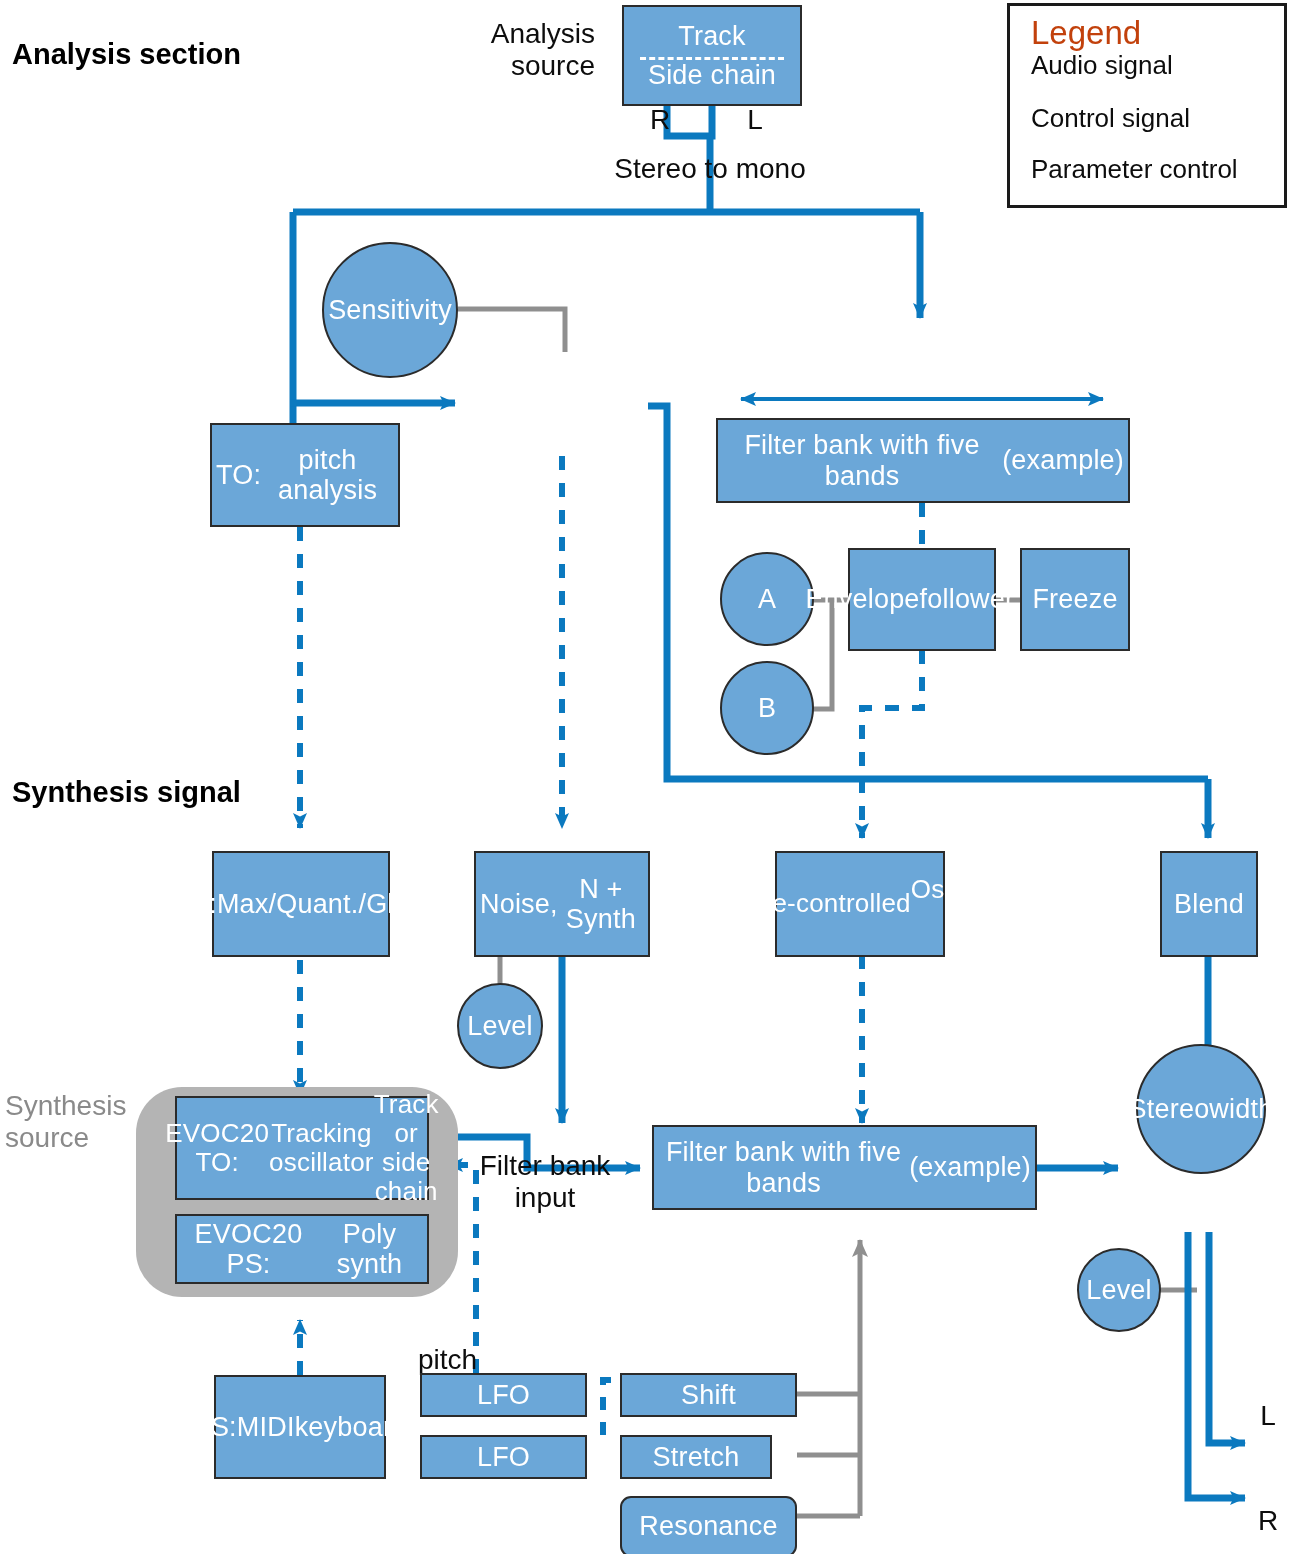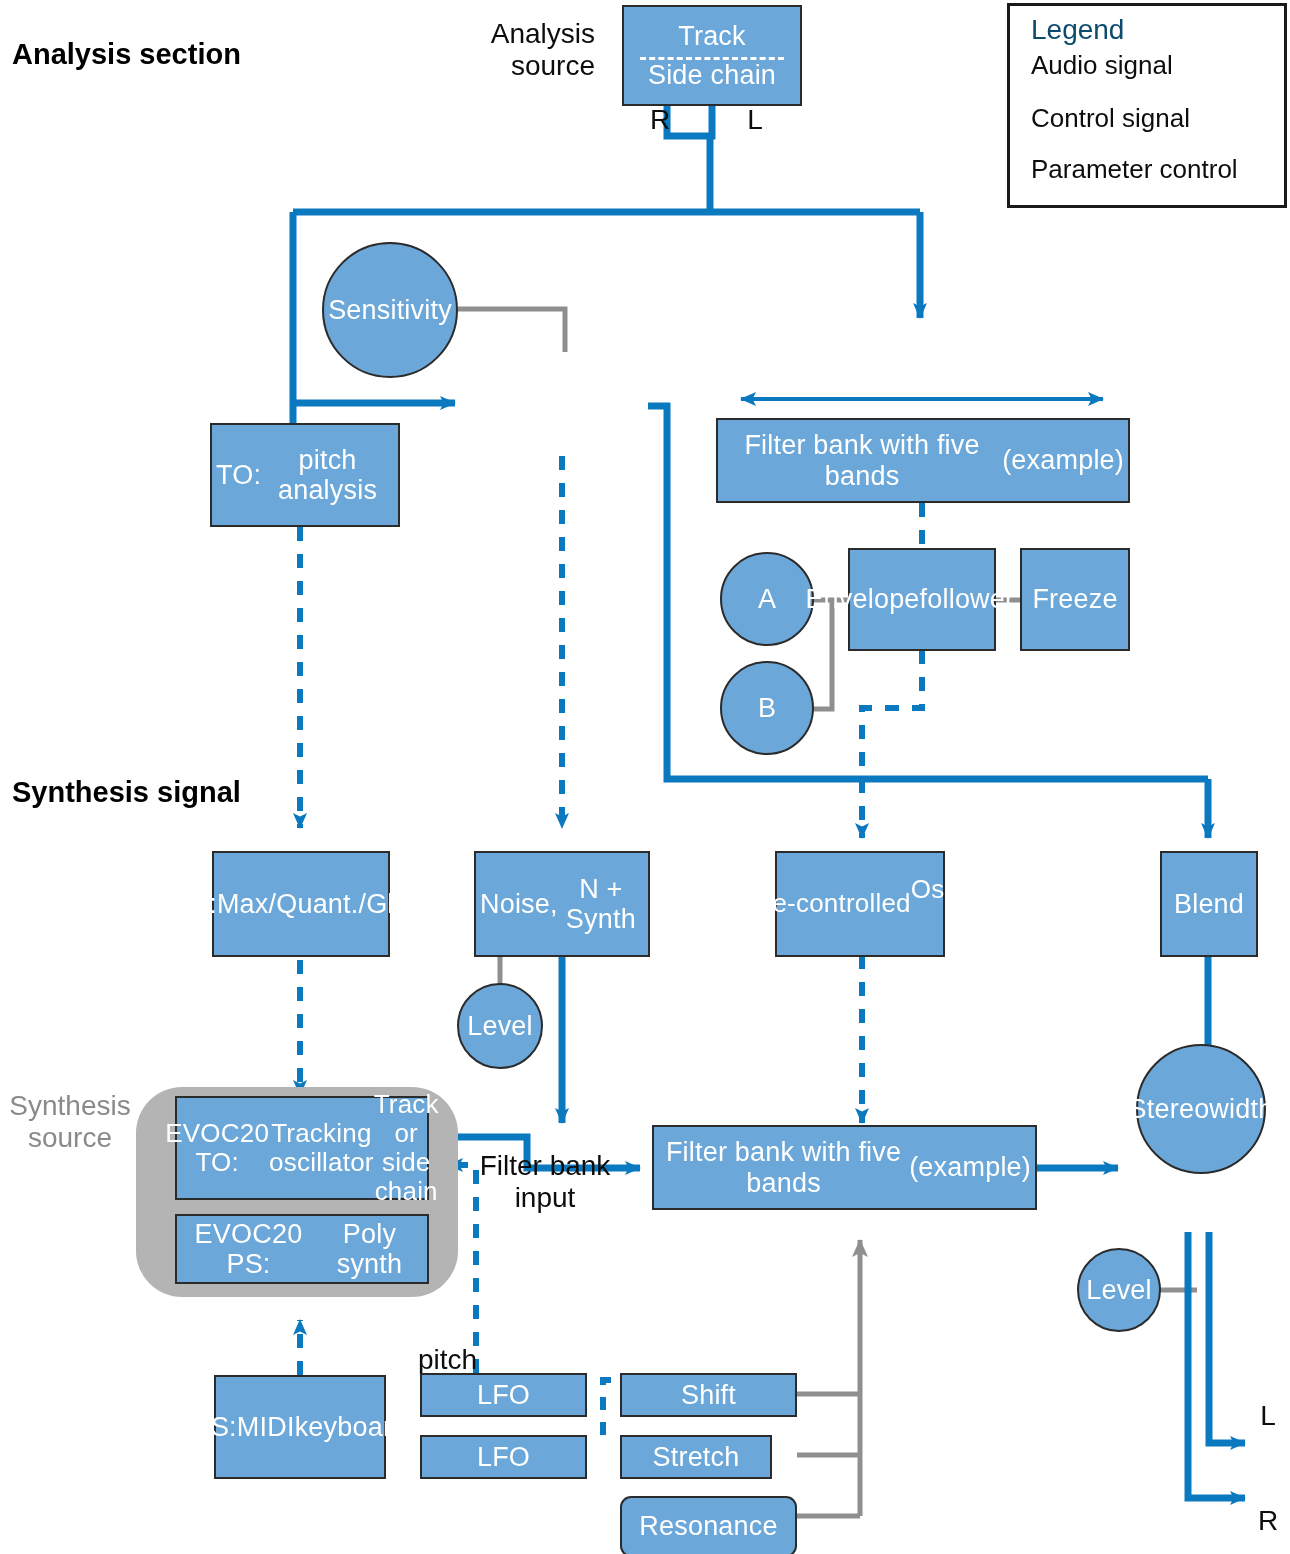--- a/index.html
+++ b/index.html
@@ -41,43 +41,43 @@
   }
   .node.thin { font-size: 26px; }
   .label {
     position: absolute;
     color: #0d0d0d;
     font-size: 28px;
     line-height: 1.14;
     text-align: center;
     white-space: pre-line;
   }
-  .label.left { text-align: center; }
+  .label.left { text-align: left; }
   .label.right { text-align: right; }
   .section-title {
     position: absolute;
     font-weight: bold;
     font-size: 29px;
     color: #000000;
   }
   .gray-label { color: #8a8a8a; }
   .synth-blob {
     position: absolute;
     background: #b4b4b4;
     border-radius: 46px;
   }
   .legend-box {
     position: absolute;
     background: #ffffff;
     border: 3px solid #1a1a1a;
   }
   .legend-title {
     position: absolute;
-    font-size: 28px;
-    color: #0c4a6e;
+    font-size: 33px;
+    color: #c2410c;
   }
   .legend-item-label {
     position: absolute;
     font-size: 26px;
     color: #0d0d0d;
     white-space: nowrap;
   }
   .track-divider {
     position: absolute;
     border-top: 3px dashed #ffffff;
@@ -182,20 +182,21 @@
   <div class="label right" style="left:470px; top:18px; width:125px;"><span style="display:block">Analysis</span><span style="display:block">source</span></div>
 
   <div class="node" style="left:622px; top:5px; width:180px; height:101px; flex-direction:column;">
     <span>Track</span>
     <span class="track-divider" style="left:16px; right:16px; top:50px;"></span>
     <span style="margin-top:8px;">Side chain</span>
   </div>
 
   <div class="label" style="left:640px; top:104px; width:40px;">R</div>
   <div class="label" style="left:735px; top:104px; width:40px;">L</div>
+  <div class="label" style="left:560px; top:153px; width:300px;">Stereo to mono</div>
 
   <div class="node circle" style="left:322px; top:242px; width:136px; height:136px;">Sensitivity</div>
 
 
   <div class="node" style="left:210px; top:423px; width:190px; height:104px;">
       <span style="display:block">TO:</span>
       <span style="display:block">pitch analysis</span>
     </div>
 
 

